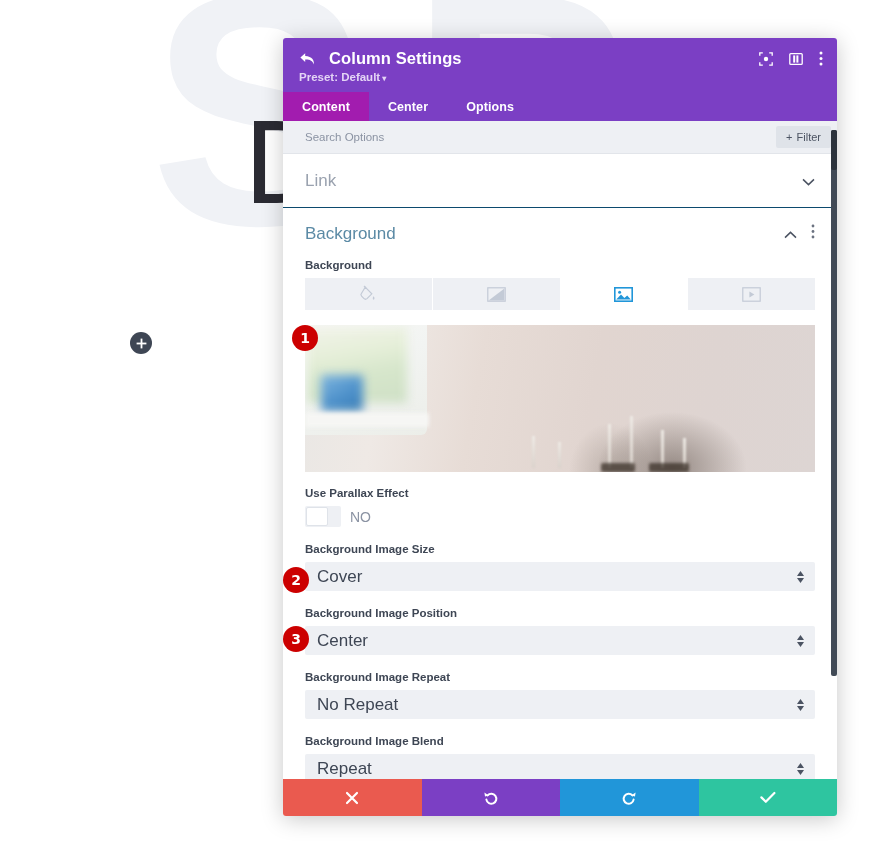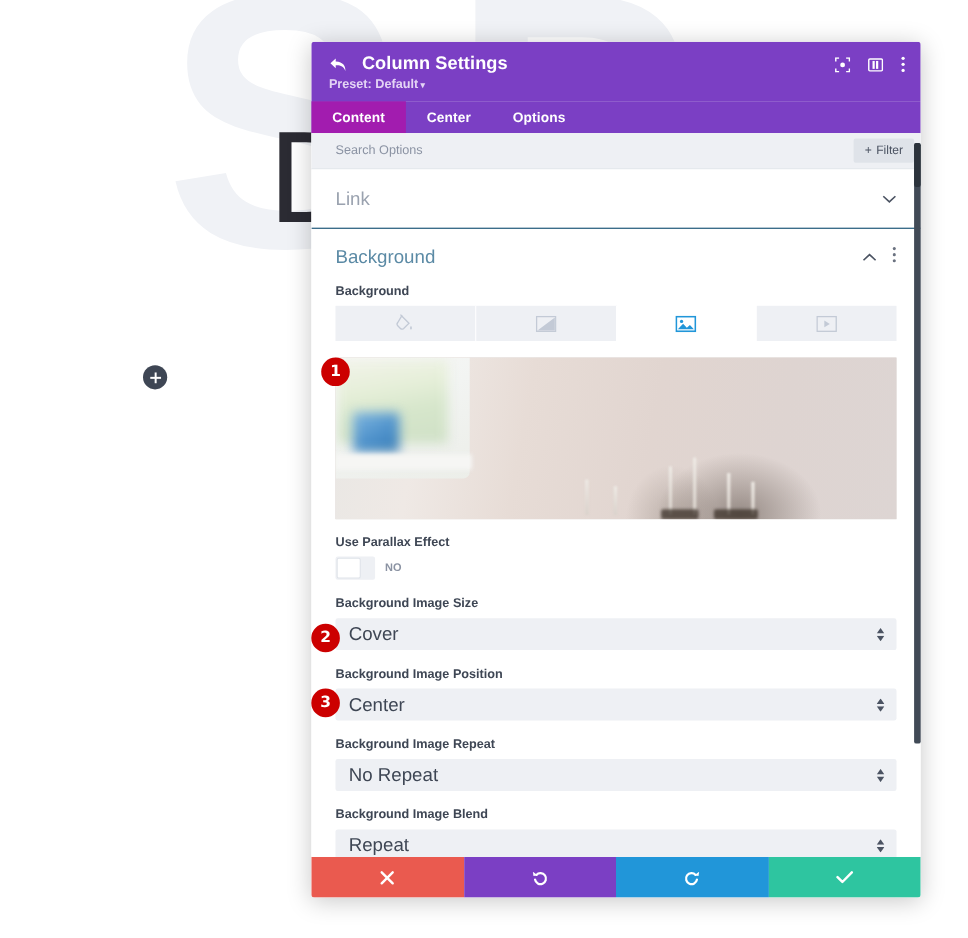--- a/index.html
+++ b/index.html
@@ -338,22 +338,22 @@
   }
   .toggle .knob {
     position: absolute;
     left: 1px; top: 1px;
     width: 22px; height: 19px;
     background: #ffffff;
     border: 1px solid #dfe3e9;
     border-radius: 2px;
   }
   .toggle-text {
-    font-size: 10px;
-    font-weight: 700;
+    font-size: 14px;
+    font-weight: 400;
     color: #8b93a3;
   }
 
   
   .field-block { margin-bottom: 16px; }
   .select {
     width: 100%;
     height: 29px;
     background: #eef0f4;
     border: none;

